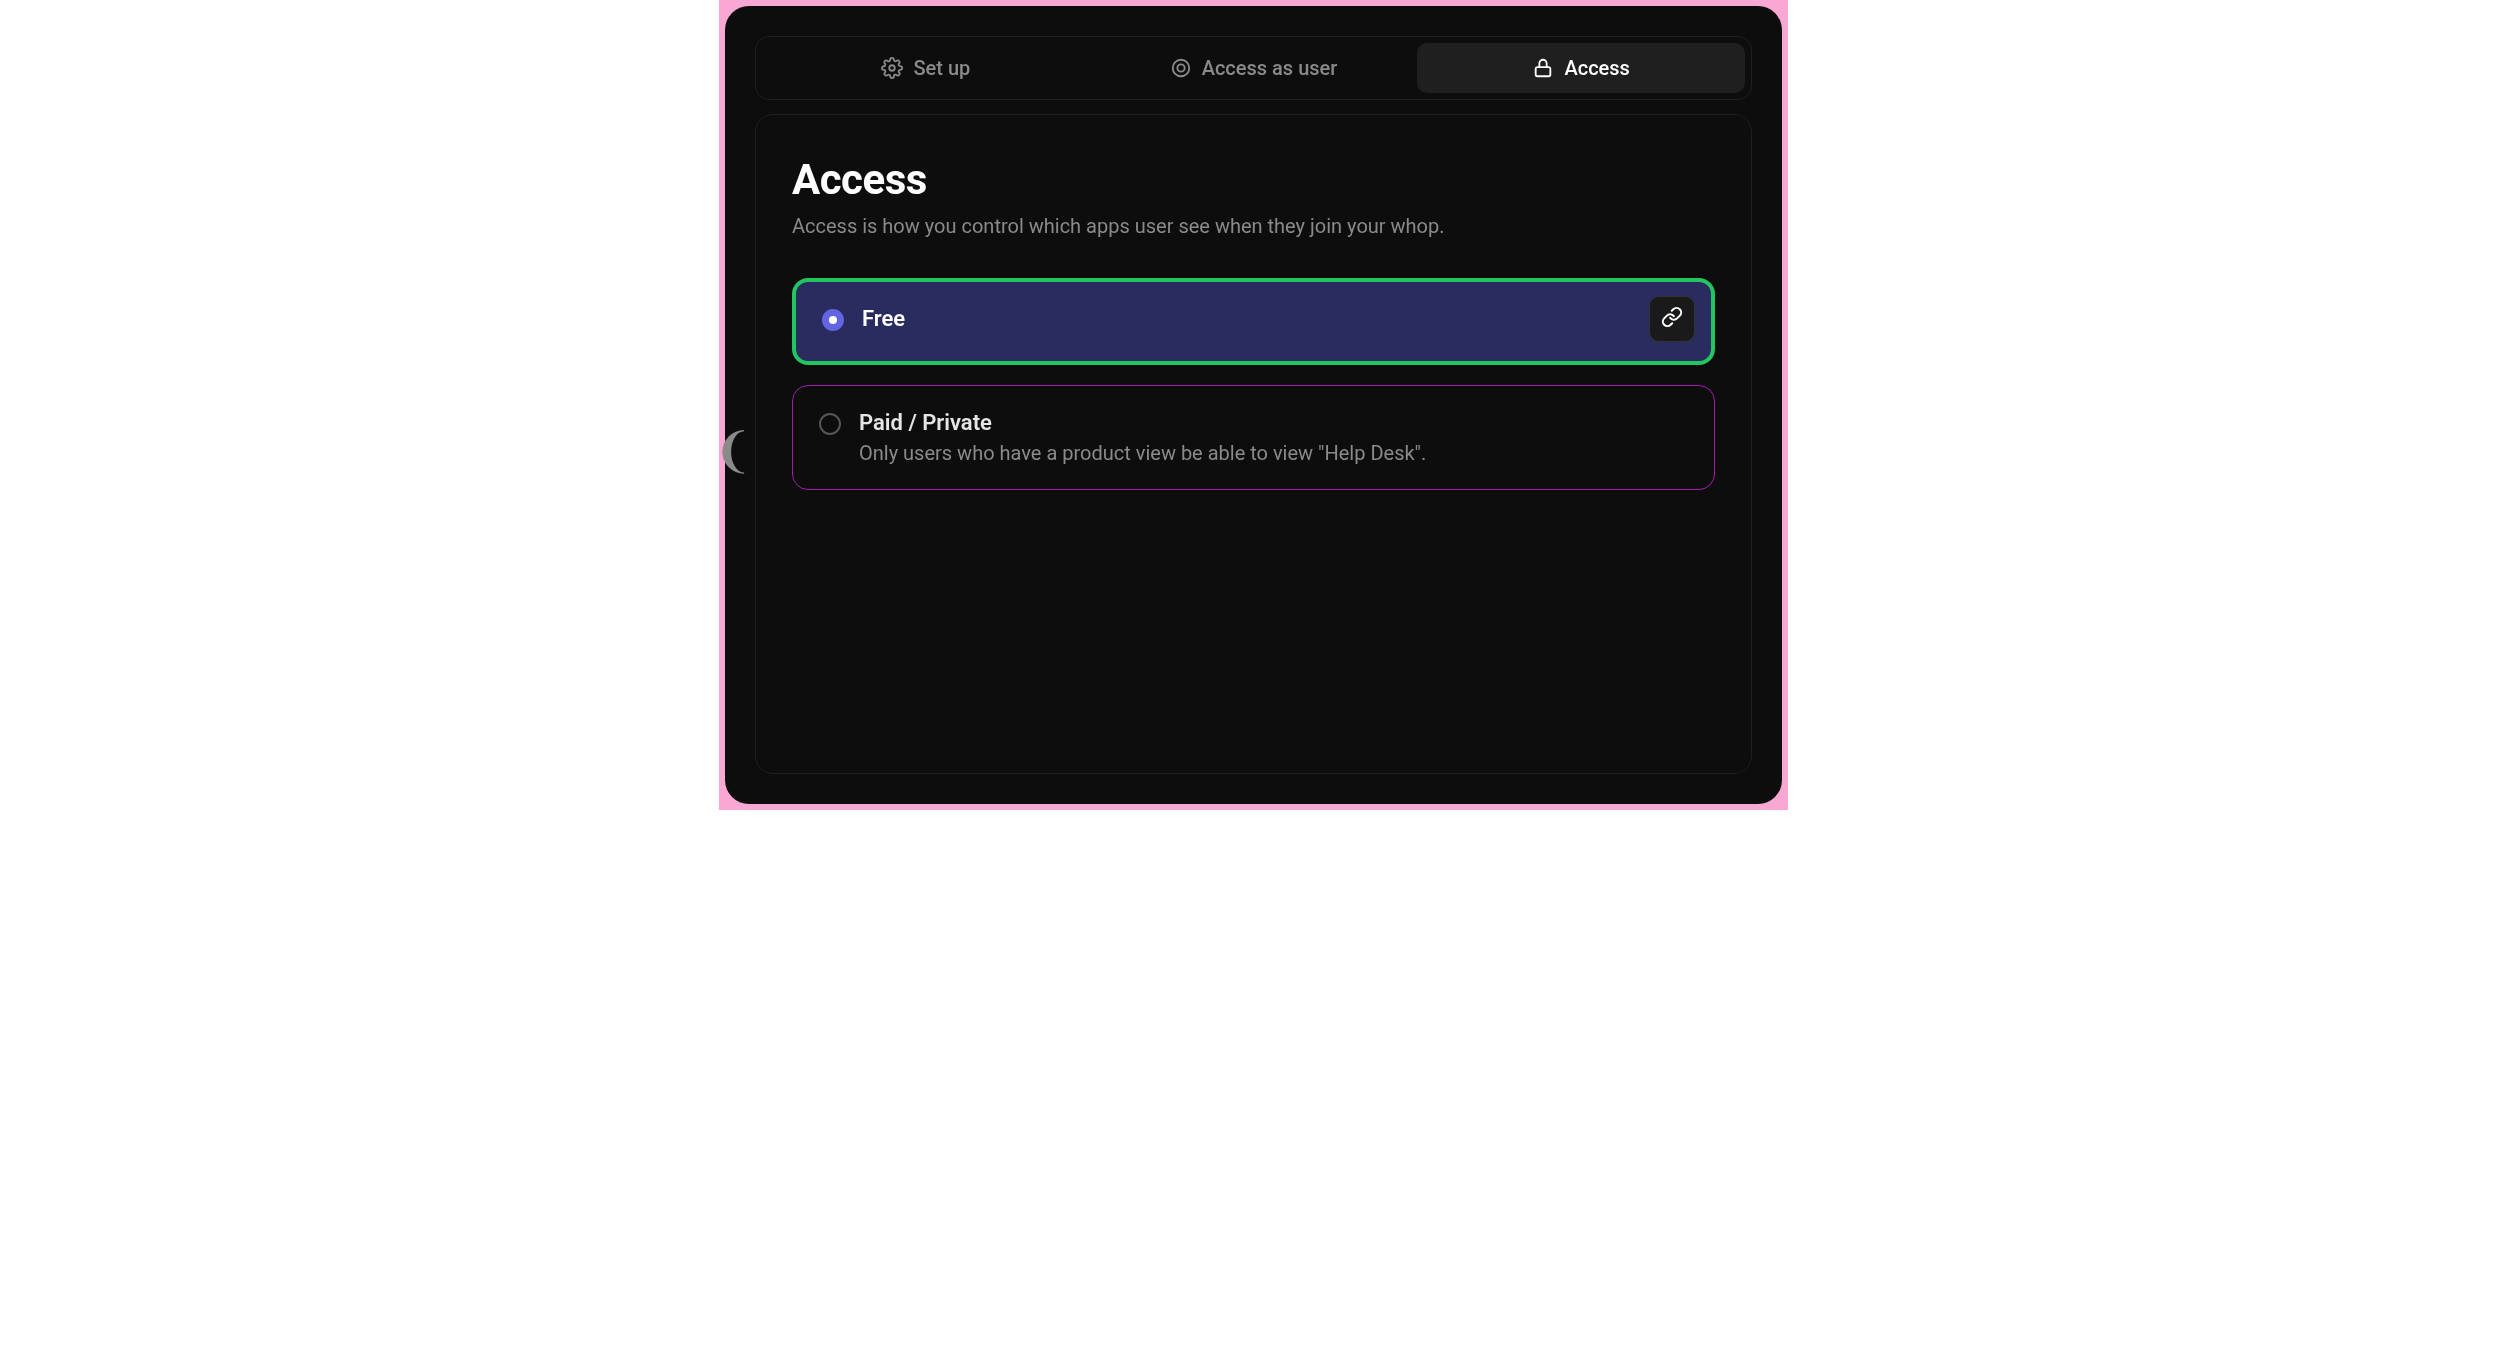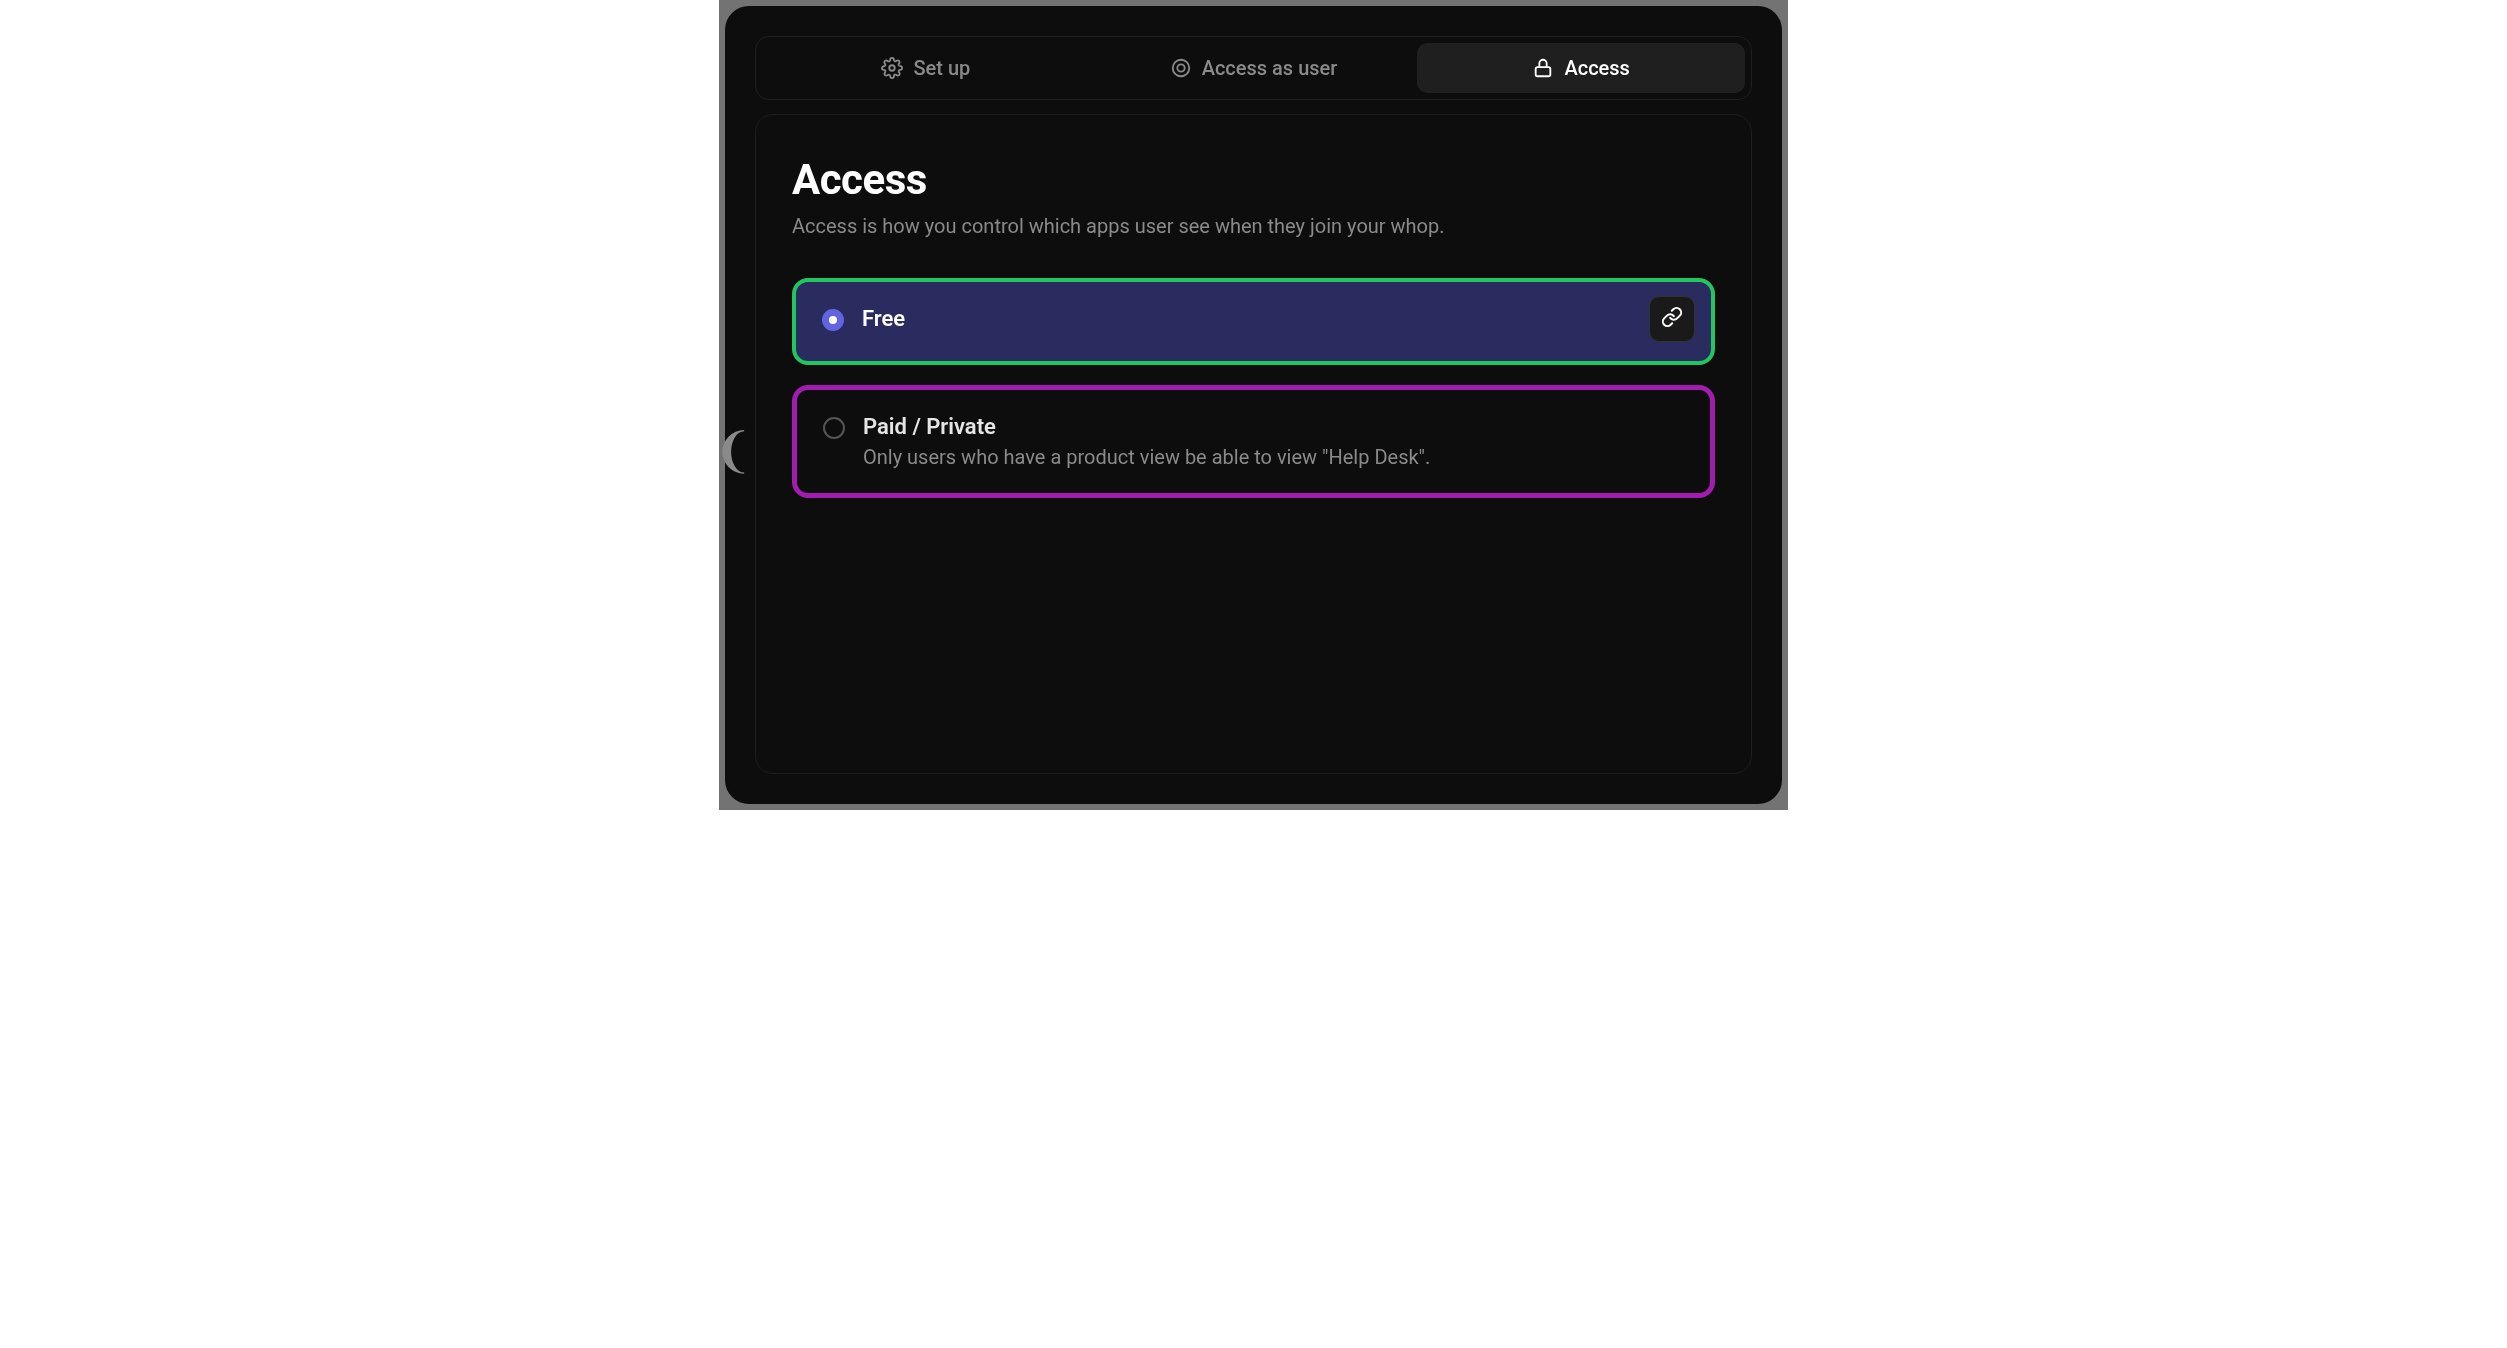--- a/index.html
+++ b/index.html
@@ -10,21 +10,21 @@
     body {
       font-family: -apple-system, BlinkMacSystemFont, 'Segoe UI', Roboto, sans-serif;
       background: #ffffff;
       display: flex;
       justify-content: center;
       align-items: flex-start;
       min-height: 100vh;
       padding: 0;
     }
     .outer-wrapper {
-      background: #737373;
+      background: #f9a8d4;
       width: 1069px;
       padding: 6px;
       border-radius: 0;
     }
     .container {
       background: #0d0d0d;
       border-radius: 24px;
       padding: 30px;
       width: 100%;
       min-height: 770px;
@@ -74,21 +74,21 @@
       margin-bottom: 10px;
       letter-spacing: -0.5px;
     }
     .page-description {
       color: #8a8a8a;
       font-size: 20px;
       font-weight: 400;
       margin-bottom: 40px;
     }
     .option-card {
-      border: 5px solid #a21caf;
+      border: 1px solid #a21caf;
       border-radius: 16px;
       padding: 24px 26px;
       margin-bottom: 20px;
       display: flex;
       align-items: flex-start;
       gap: 18px;
       cursor: pointer;
       position: relative;
     }
     .option-card.selected {

